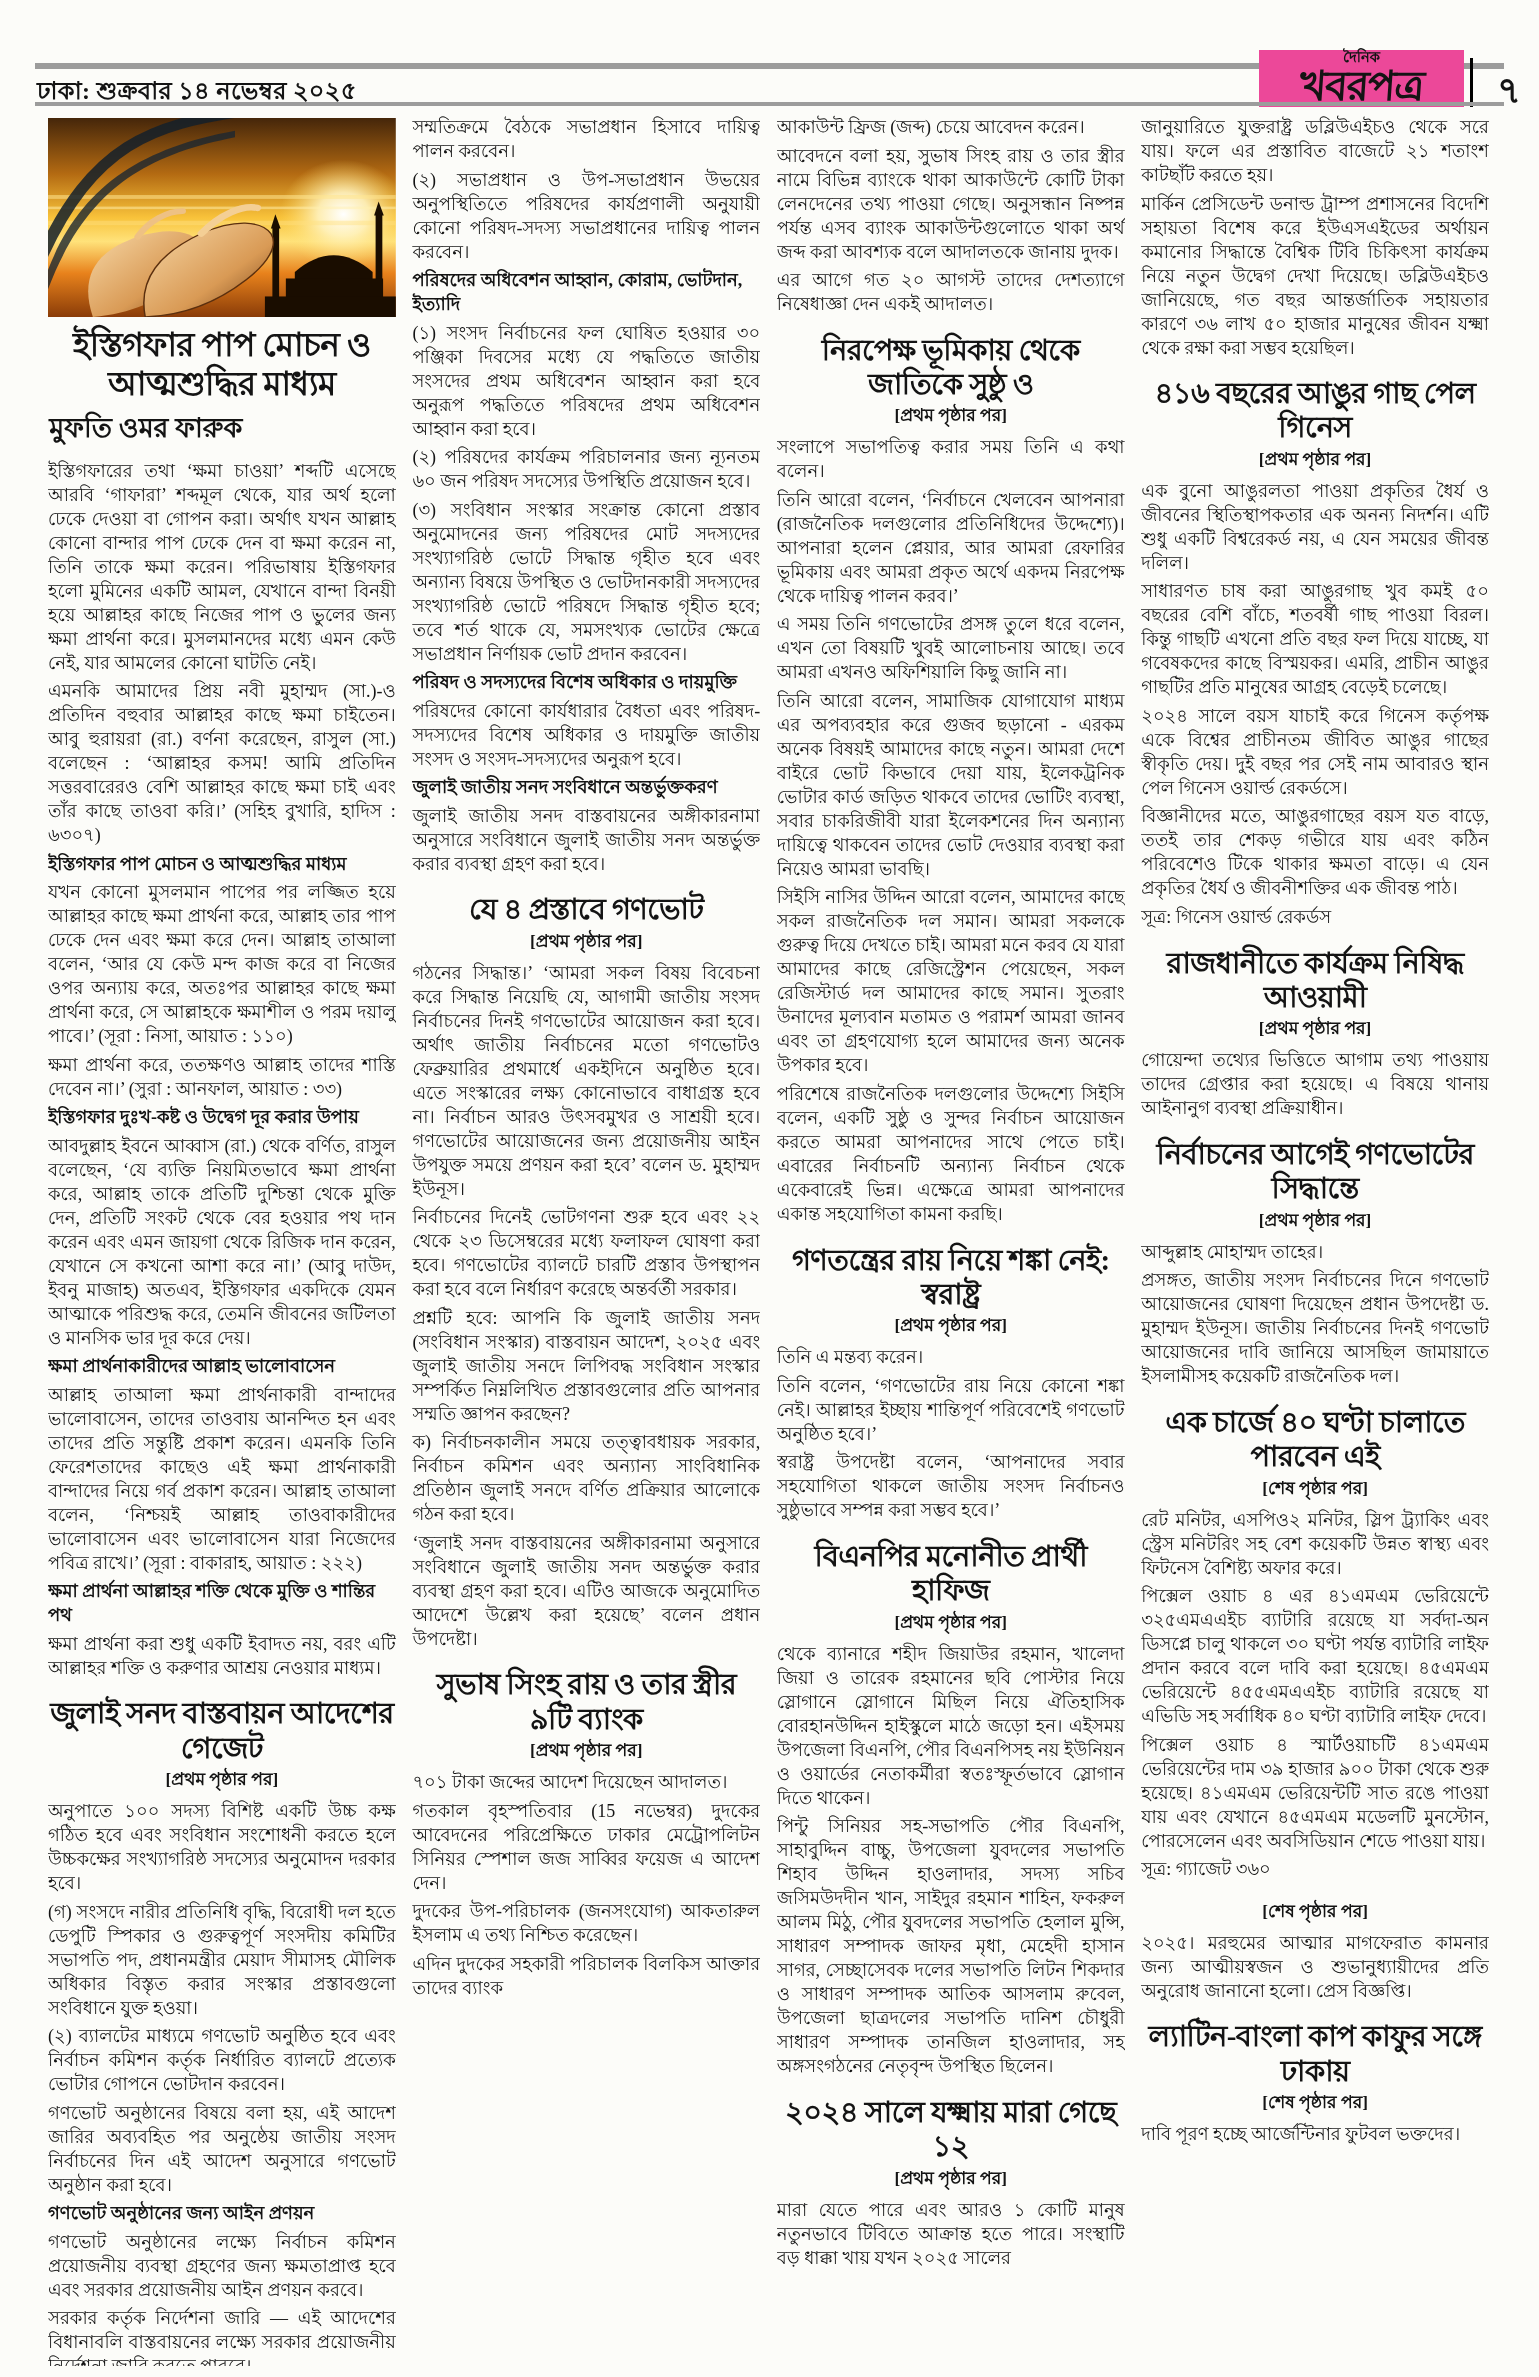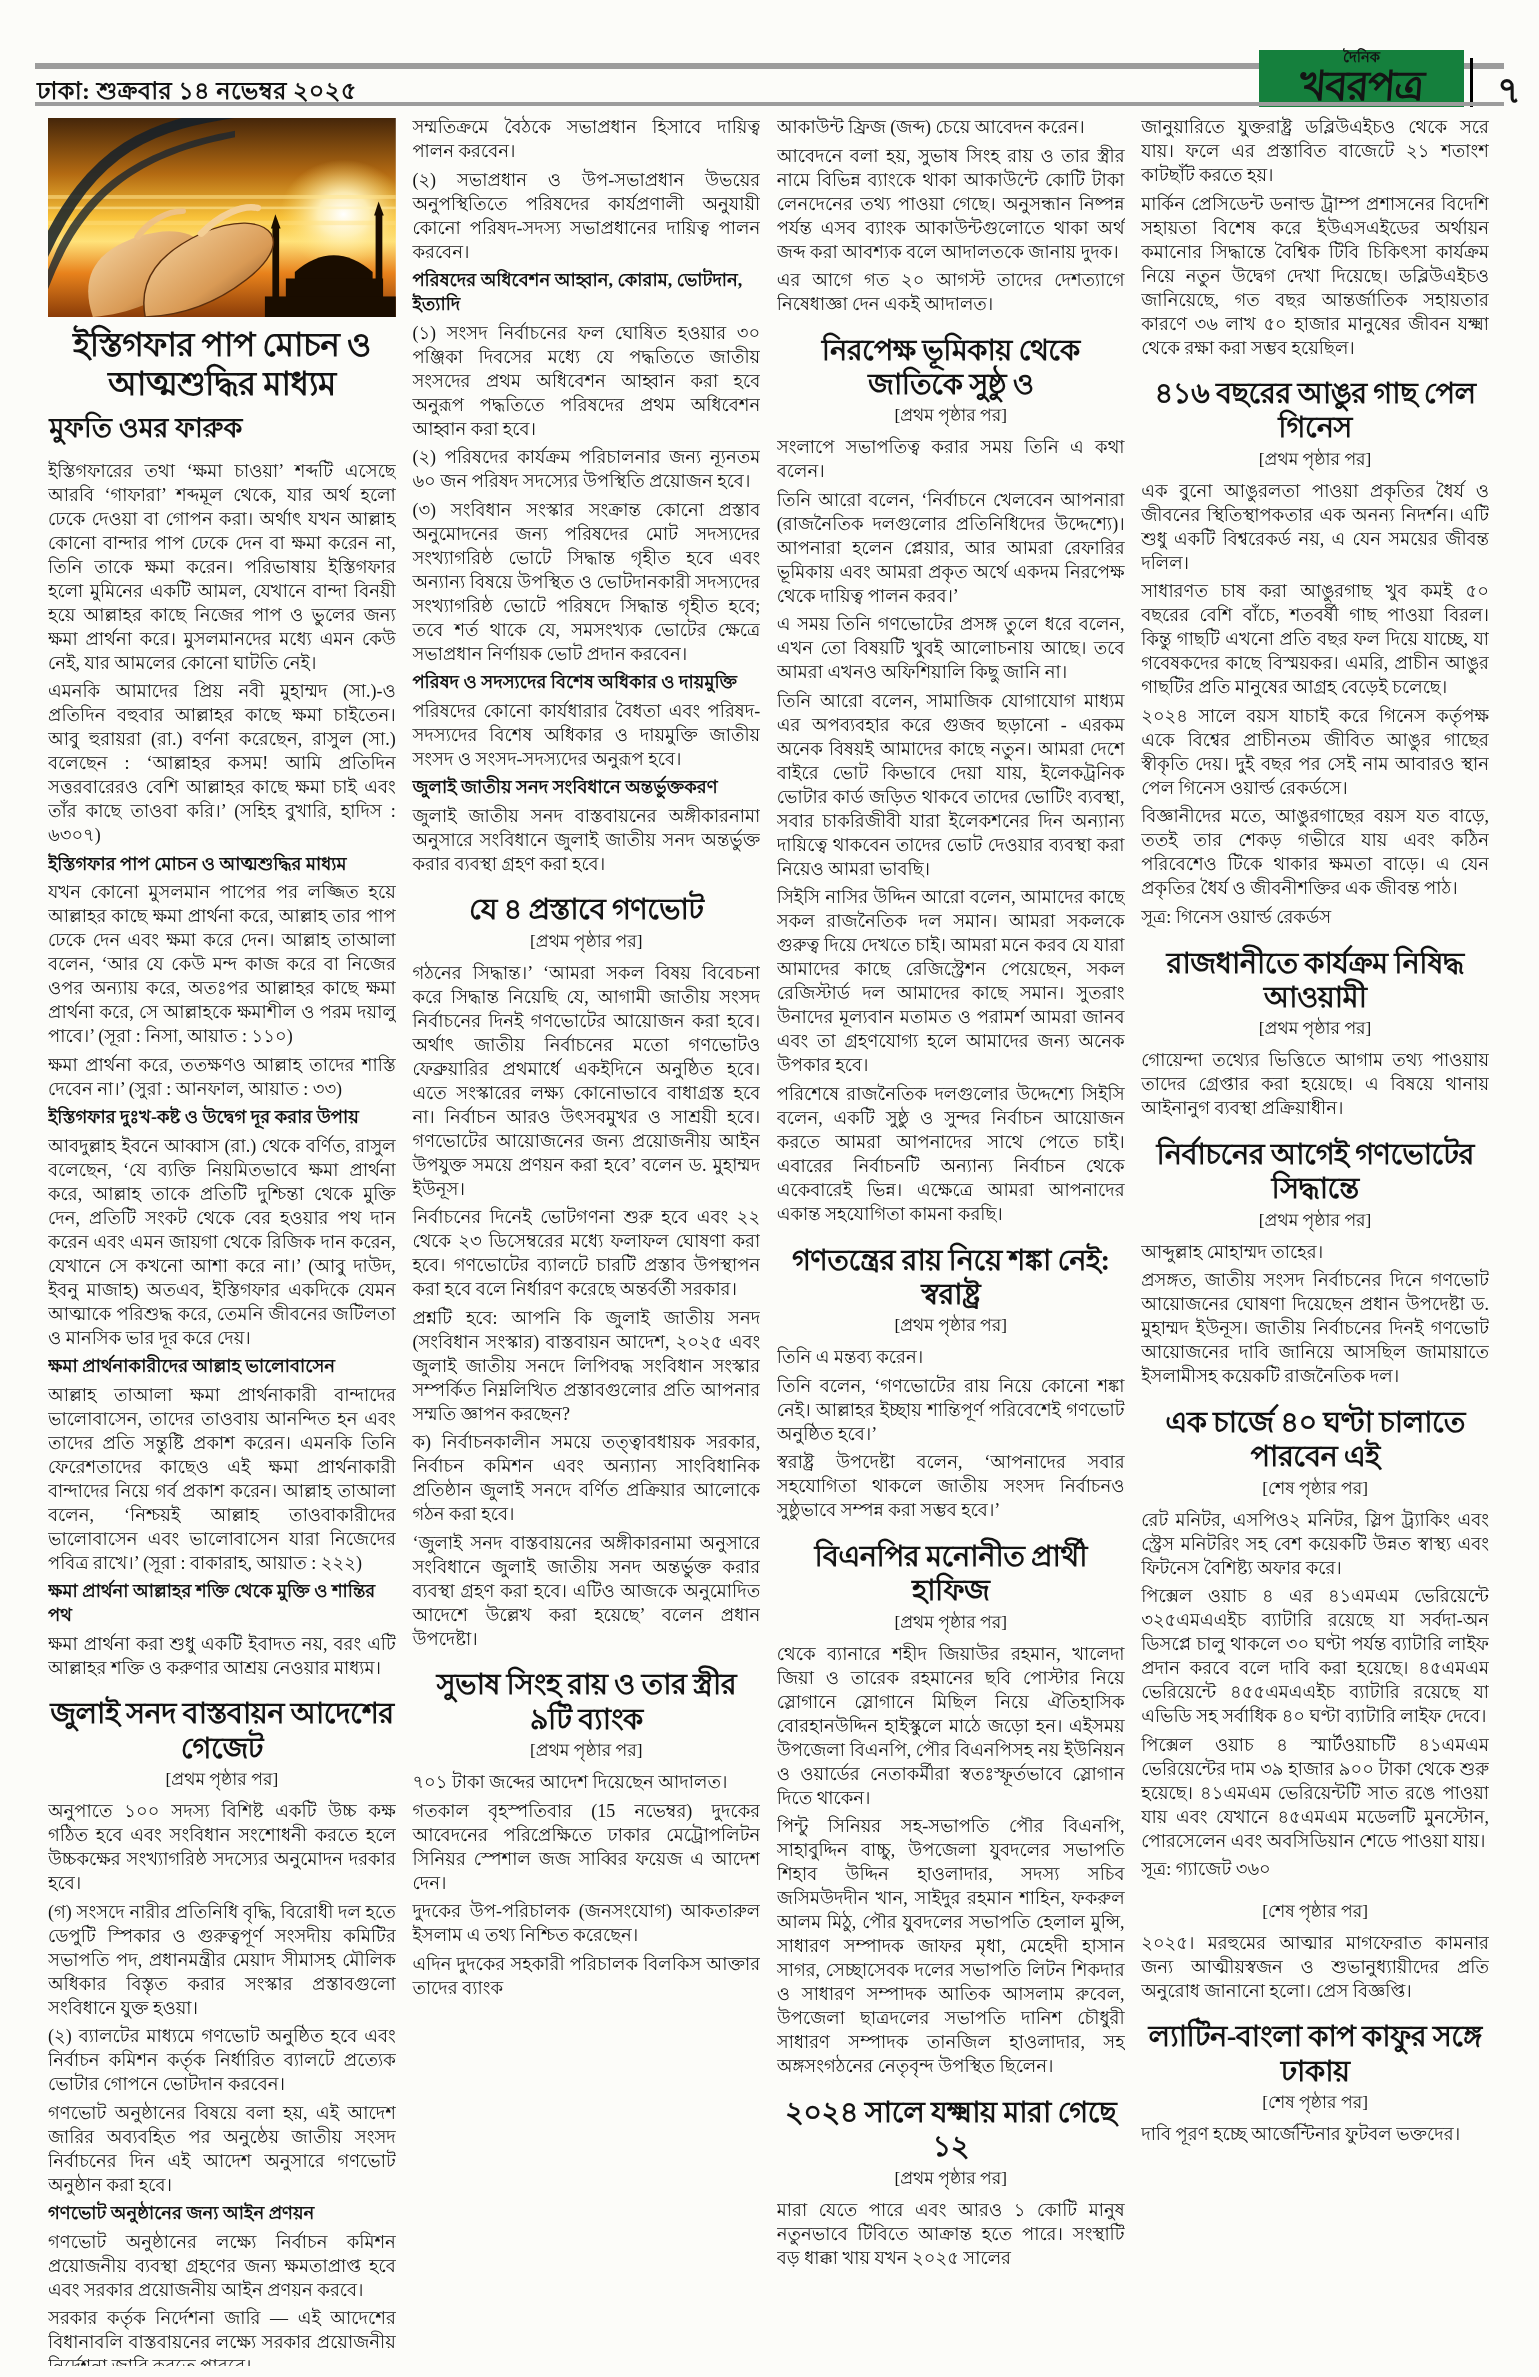--- a/index.html
+++ b/index.html
@@ -3,33 +3,33 @@
 <meta charset="utf-8">
 <style>
   html,body{margin:0;padding:0;background:#e8e8e4;}
   .page{position:relative;width:1539px;height:2377px;margin:0 auto;background:#fcfcf9;color:#141414;
         font-family:"Liberation Serif","DejaVu Serif",serif;overflow:hidden;}
   
   .rule{position:absolute;background:#9c9c9c;}
   .rule-top{top:63px;left:35px;right:35px;height:5.8px;}
   .rule-bottom{top:102px;left:35px;right:35px;height:3.8px;}
   .dateline{position:absolute;left:37px;top:72px;font-size:24px;font-weight:bold;letter-spacing:0.3px;}
-  .brand-block{position:absolute;right:75px;top:50px;width:205px;text-align:center;background:#15803d;line-height:1;}
+  .brand-block{position:absolute;right:75px;top:50px;width:205px;text-align:center;background:#ec4899;line-height:1;}
   .brand-top{font-size:14.7px;font-weight:bold;}
   .brand{font-size:41px;font-weight:900;letter-spacing:-1.3px;transform:skewX(-4deg);margin-top:1.3px;}
   .vline{position:absolute;right:66px;top:58px;width:2.6px;height:49px;background:#000;}
   .page-number{position:absolute;right:18px;top:61px;font-size:37px;font-weight:bold;}
   
   .columns{position:absolute;top:115px;left:48px;right:50px;bottom:11.5px;
            display:grid;grid-template-columns:repeat(4,1fr);column-gap:16.6px;}
   .col{overflow:hidden;}
   article{margin:0 0 16.6px 0;}
   .headline{font-size:29px;line-height:1.18;font-weight:bold;text-align:center;margin:6.4px 0 1.3px 0;letter-spacing:-0.6px;}
   .lead-headline{font-size:33px;line-height:1.2;margin:9px 0 2.6px 0;}
-  .continued{font-size:17.3px;font-weight:normal;text-align:center;margin:0 0 5.1px 0;}
+  .continued{font-size:17.3px;font-weight:bold;text-align:center;margin:0 0 5.1px 0;}
   .byline{font-size:27px;font-weight:bold;margin:1.3px 0 6.4px 1.3px;}
   .body p{font-size:18px;line-height:24px;text-align:justify;margin:0 0 4.5px 0;}
   .body p.sub{font-weight:bold;text-align:left;}
   
   .lead-image{width:100%;height:199px;margin:2.6px 0 5.1px 0;overflow:hidden;}
   .lead-image svg{display:block;width:100%;height:100%;}
 </style>
 </head>
 <body>
 

